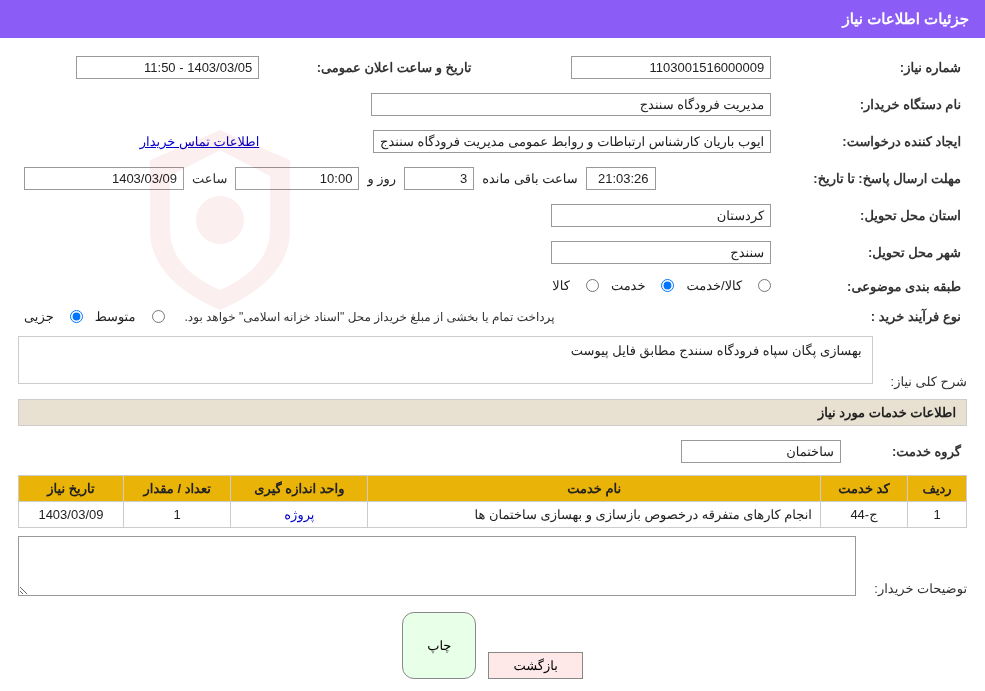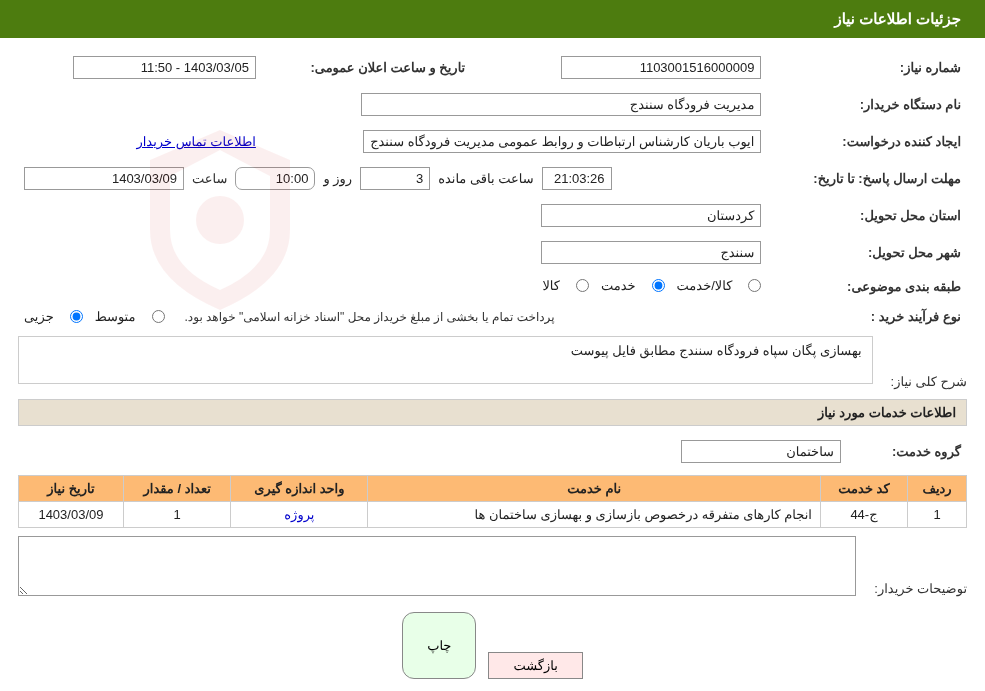--- a/index.html
+++ b/index.html
@@ -10,23 +10,23 @@
       direction: rtl;
       color: #222;
     }
     .page-wrapper {
       max-width: 985px;
       margin: 0 auto;
       background: #fff;
       min-height: 691px;
     }
     .header-bar {
-      background: #4d7c0f;
+      background: #8b5cf6;
       color: #fff;
-      padding: 10px 24px;
+      padding: 10px 16px;
       font-size: 15px;
       font-weight: bold;
     }
     .content {
       padding: 14px 18px;
     }
     .section-title {
       background: #e8e0d0;
       border: 1px solid #ccc;
       text-align: right;
@@ -58,21 +58,21 @@
     .input-box {
       border: 1px solid #999;
       background: #fff;
       padding: 3px 6px;
       min-height: 22px;
       display: inline-block;
       text-align: right;
     }
     .input-wide { width: 183px; }
     .input-medium { width: 160px; }
-    .input-narrow { width: 80px; border-radius: 7px; }
+    .input-narrow { width: 124px; }
     .input-xnarrow { width: 70px; }
     .link-blue {
       color: #0000cc;
       text-decoration: underline;
       cursor: pointer;
     }
     .radio-group {
       display: inline-flex;
       gap: 12px;
       align-items: center;
@@ -93,21 +93,21 @@
       color: #333;
       font-size: 12px;
     }
     .service-table {
       width: 100%;
       border-collapse: collapse;
       margin-top: 8px;
       margin-bottom: 8px;
     }
     .service-table th {
-      background: #fdba74;
+      background: #eab308;
       border: 1px solid #ccc;
       padding: 5px 8px;
       text-align: center;
       font-weight: bold;
     }
     .service-table td {
       border: 1px solid #ccc;
       padding: 5px 8px;
       text-align: center;
     }

